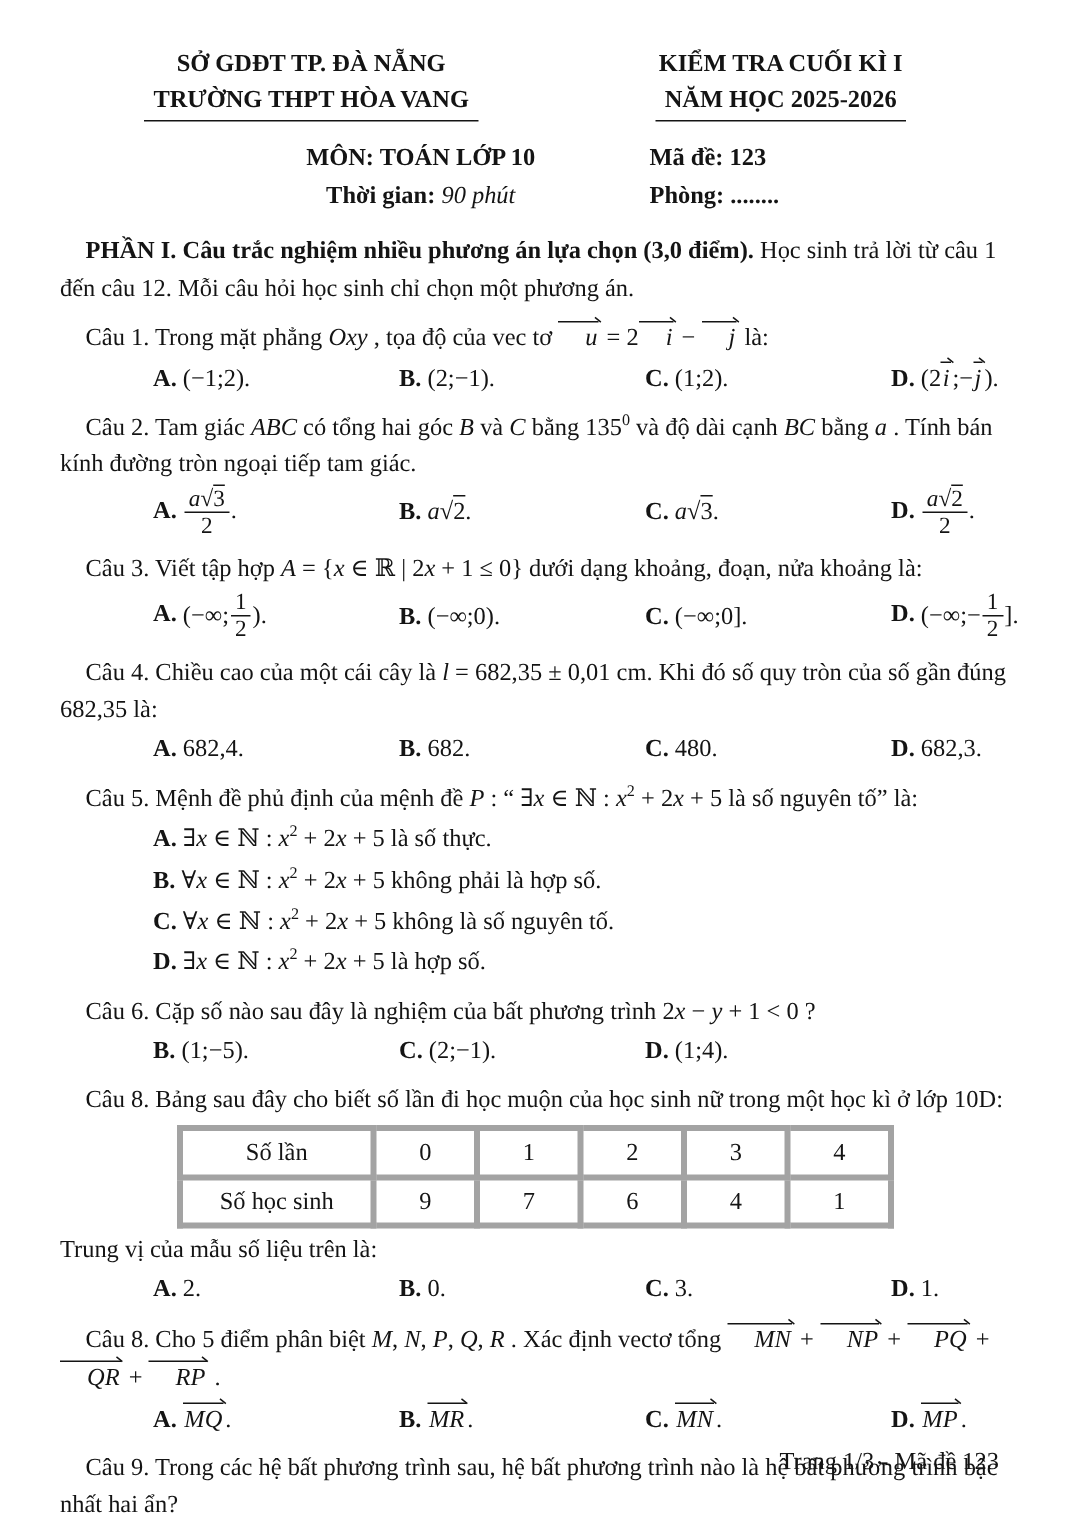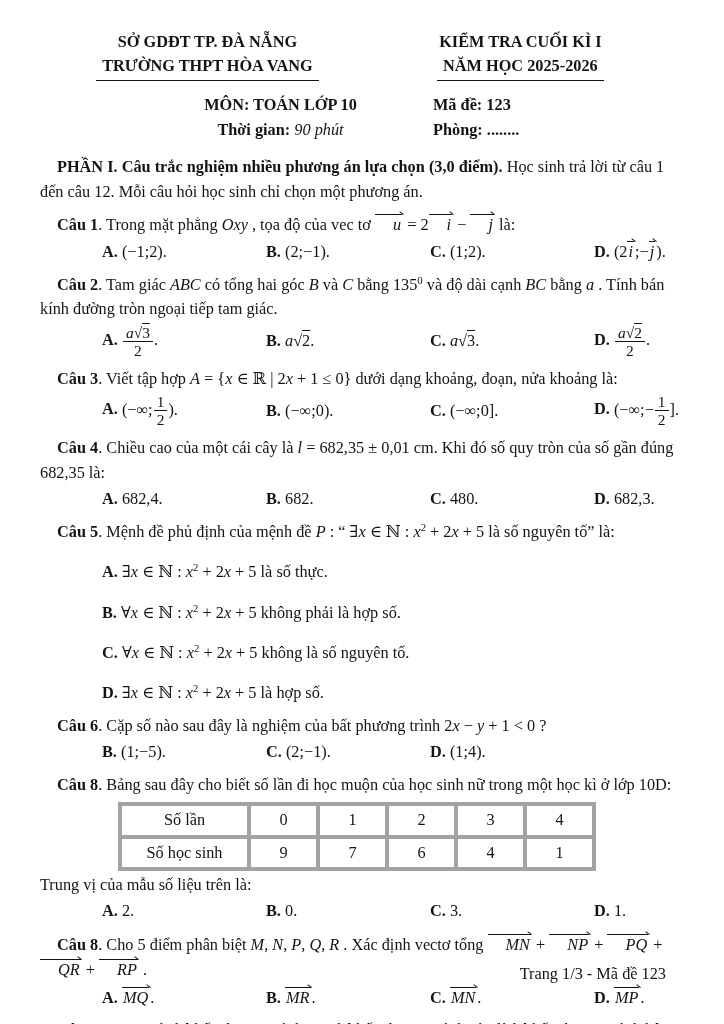--- a/index.html
+++ b/index.html
@@ -23,28 +23,28 @@
   
   .sub { display:flex; margin-top:12px; font-weight:bold; }
   .sub-left  { width:285px; margin-left:98px; text-align:center; line-height:1.5; }
   .sub-right { margin-left:10px; text-align:left; line-height:1.5; }
   .it { font-style:italic; font-weight:normal; }
 
   
   .para { margin:13px 0 0 0; text-indent:17px; }
   .q { margin-top:8px; }
   .stem { margin:0; text-indent:17px; }
-  .qlabel { font-weight:bold; }
+  .qlabel { font-weight:normal; }
 
   .opts { display:flex; align-items:center; padding-left:62px; margin-top:2px; }
   .opts .o  { width:164px; }
   .opts .o:last-child { flex:1; }
   .ok { font-weight:bold; }
   .opts-col { padding-left:62px; }
-  .opts-col .ol { margin-top:16px; }
+  .opts-col .ol { margin-top:3px; }
 
   
   sup { font-size:66%; line-height:0; }
   fr { display:inline-block; text-align:center; vertical-align:middle; line-height:1.1; margin:0 1px; }
   fr fn, fr fd { display:block; padding:0 3px; font-size:0.95em; }
   fr fd { border-top:1px solid #141414; }
   o { text-decoration:overline; }
   va { font-style:italic; display:inline-block; position:relative; padding:4px 2px 0 1px; line-height:1.05; }
   va::before { content:""; position:absolute; top:2px; left:0; right:1px; border-top:1.1px solid #141414; }
   va::after  { content:""; position:absolute; top:2px; right:0; width:4.5px; border-top:1.1px solid #141414;

